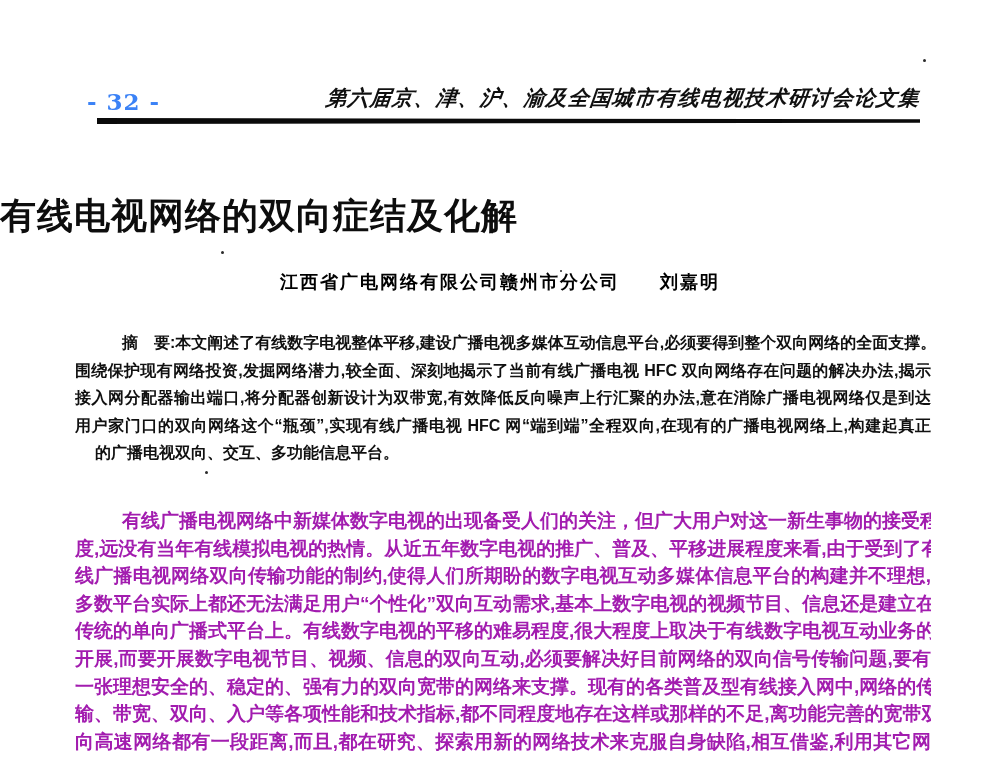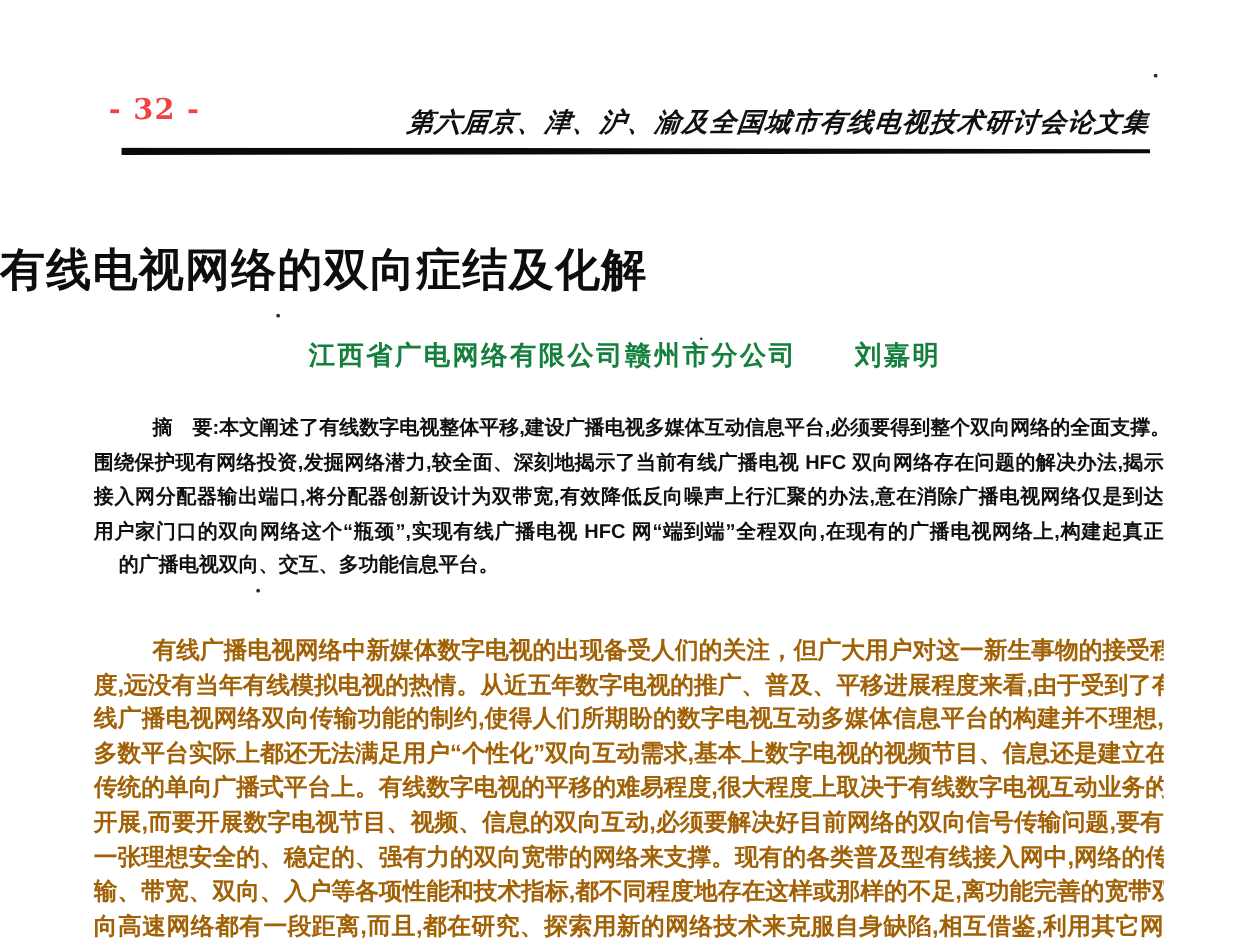--- a/index.html
+++ b/index.html
@@ -13,26 +13,26 @@
     height: 760px;
     background: #ffffff;
     overflow: hidden;
     font-family: "Liberation Sans", sans-serif;
     color: #141414;
   }
   
   .page-num {
     position: absolute;
     left: 87px;
-    top: 74px;
+    top: 88px;
     font-family: "DejaVu Serif", serif;
     font-size: 23px;
     font-weight: 600;
     letter-spacing: 1px;
-    color: #ef4444;
+    color: #3b82f6;
   }
   .header-title {
     position: absolute;
     right: 80px;
     top: 84px;
     font-family: "DejaVu Serif", serif;
     font-style: italic;
     font-weight: 700;
     font-size: 21px;
     letter-spacing: 1px;
@@ -58,24 +58,24 @@
     font-weight: 800;
     letter-spacing: 1px;
     color: #0d0d0d;
   }
   .doc-author {
     position: absolute;
     left: 0;
     top: 270px;
     width: 100%;
     text-align: center;
-    font-size: 21px;
+    font-size: 18px;
     font-weight: 700;
     letter-spacing: 2px;
-    color: #15803d;
+    color: #000000;
   }
   
   .abstract {
     position: absolute;
     left: 75px;
     top: 329px;
     width: 856px;
     font-size: 16px;
     font-weight: 700;
     color: #101010;
@@ -91,21 +91,21 @@
   .abstract .jl.first { text-indent: 47px; }
   .abstract .jl.last  { text-align-last: left; white-space: normal; padding-left: 20px; }
   
   .bodytext {
     position: absolute;
     left: 75px;
     top: 507px;
     width: 856px;
     font-size: 19px;
     font-weight: 600;
-    color: #a16207;
+    color: #a21caf;
   }
   .bodytext .jl {
     line-height: 27.6px;
     height: 27.6px;
     text-align: justify;
     text-align-last: justify;
     white-space: nowrap;
     overflow: hidden;
   }
   .bodytext .jl.first { text-indent: 47px; }

